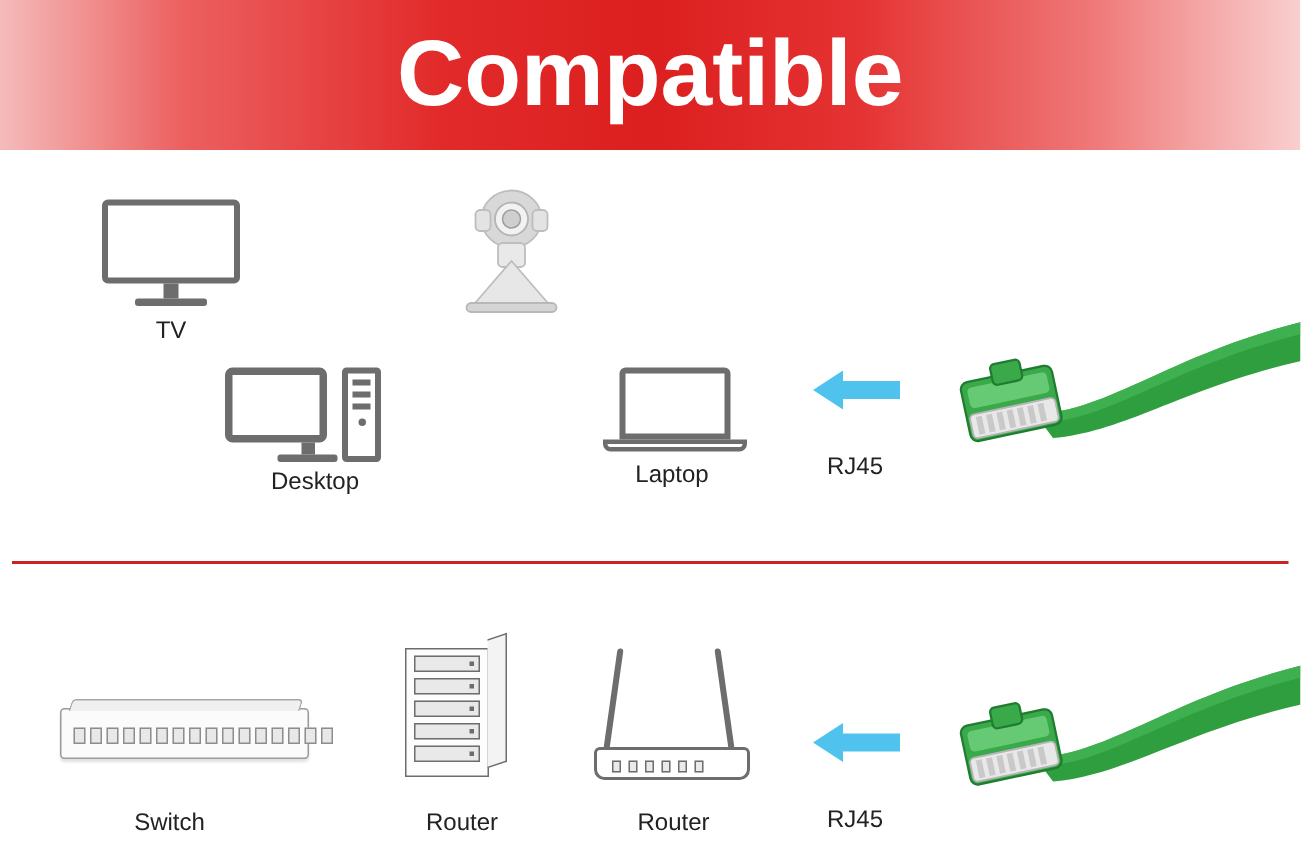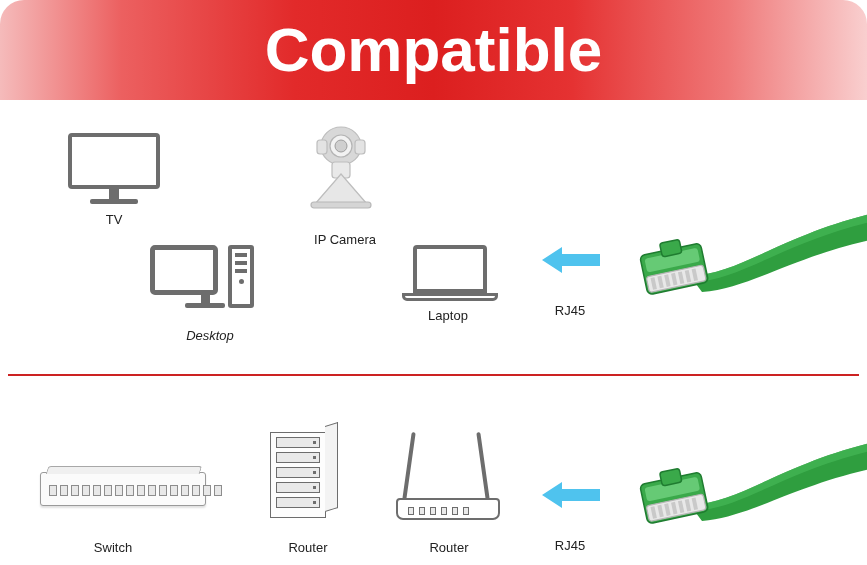--- a/index.html
+++ b/index.html
@@ -9,21 +9,20 @@
   }
   body {
     font-family: "Liberation Sans", sans-serif;
   }
   .page {
     position: relative;
     width: 867px;
     height: 565px;
     background: #ffffff;
     overflow: hidden;
-    border-radius: 24px;
   }
 
   
   .banner {
     position: absolute;
     left: 0; top: 0;
     width: 867px;
     height: 100px;
     background: linear-gradient(90deg,
         #f5bbbb 0%,
@@ -52,21 +51,21 @@
     left: 8px;
     top: 374px;
     width: 851px;
     height: 2px;
     background: #cc2222;
   }
 
   
   .label {
     position: absolute;
-    font-size: 13px;
+    font-size: 16px;
     color: #222222;
     text-align: center;
     white-space: nowrap;
   }
 
   
   .dev { position: absolute; }
 
   
   .tv-screen {
@@ -271,34 +270,33 @@
       <ellipse cx="36" cy="22" rx="20" ry="19" fill="#d8d8d8" stroke="#bdbdbd" stroke-width="1.2"></ellipse>
       <circle cx="36" cy="22" r="11" fill="#f2f2f2" stroke="#b4b4b4" stroke-width="1.2"></circle>
       <circle cx="36" cy="22" r="6" fill="#cfcfcf" stroke="#9e9e9e" stroke-width="1"></circle>
       <rect x="12" y="16" width="10" height="14" rx="3" fill="#e3e3e3" stroke="#bdbdbd" stroke-width="1.2"></rect>
       <rect x="50" y="16" width="10" height="14" rx="3" fill="#e3e3e3" stroke="#bdbdbd" stroke-width="1.2"></rect>
       <rect x="27" y="38" width="18" height="16" rx="3" fill="#e9e9e9" stroke="#bdbdbd" stroke-width="1.2"></rect>
       <path d="M10 80 L36 50 L62 80 Z" fill="#e7e7e7" stroke="#bdbdbd" stroke-width="1.2"></path>
       <rect x="6" y="78" width="60" height="6" rx="3" fill="#d5d5d5" stroke="#b8b8b8" stroke-width="1.2"></rect>
     </svg>
   </div>
-  <div class="label" style="left:281px; top:232px; width:128px;">IP Camera</div>
 
   <div class="dev" style="left:150px; top:245px; width:110px; height:72px;">
     <div class="desk-monitor"></div>
     <div class="desk-neck"></div>
     <div class="desk-base"></div>
     <div class="tower">
       <div class="tower-bay"></div>
       <div class="tower-bay"></div>
       <div class="tower-bay"></div>
       <div class="tower-dot"></div>
     </div>
   </div>
-  <div class="label" style="left:155px; top:328px; width:110px;font-style:italic;">Desktop</div>
+  <div class="label" style="left:155px; top:313px; width:110px;">Desktop</div>
 
   <div class="dev" style="left:402px; top:245px;">
     <div class="lap-lid"></div>
     <div class="lap-base"></div>
   </div>
   <div class="label" style="left:398px; top:308px; width:100px;">Laptop</div>
 
   <div class="dev arrow" style="left:540px; top:243px;">
     <svg width="62" height="34" viewBox="0 0 62 34">
       <path d="M2 17 L22 4 L22 11 L60 11 L60 23 L22 23 L22 30 Z" fill="#4fc3ee"></path>

